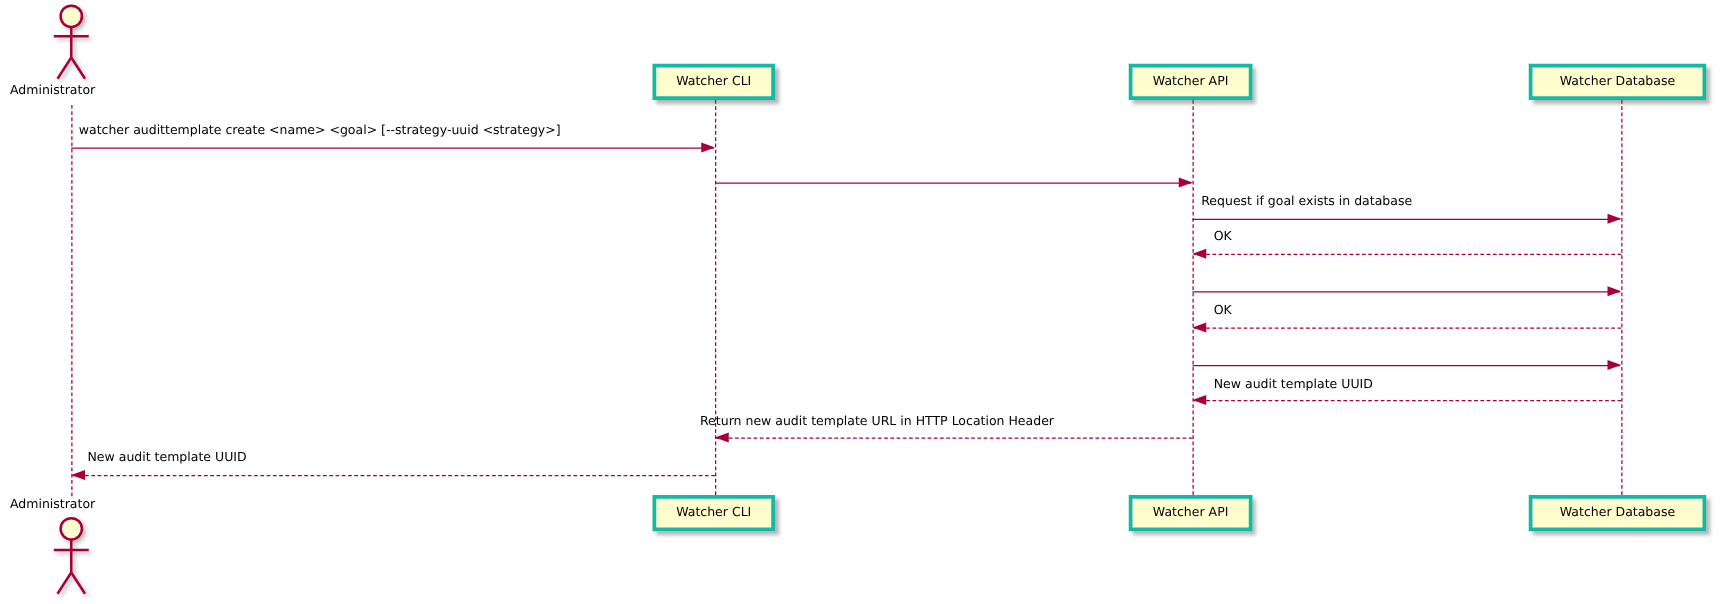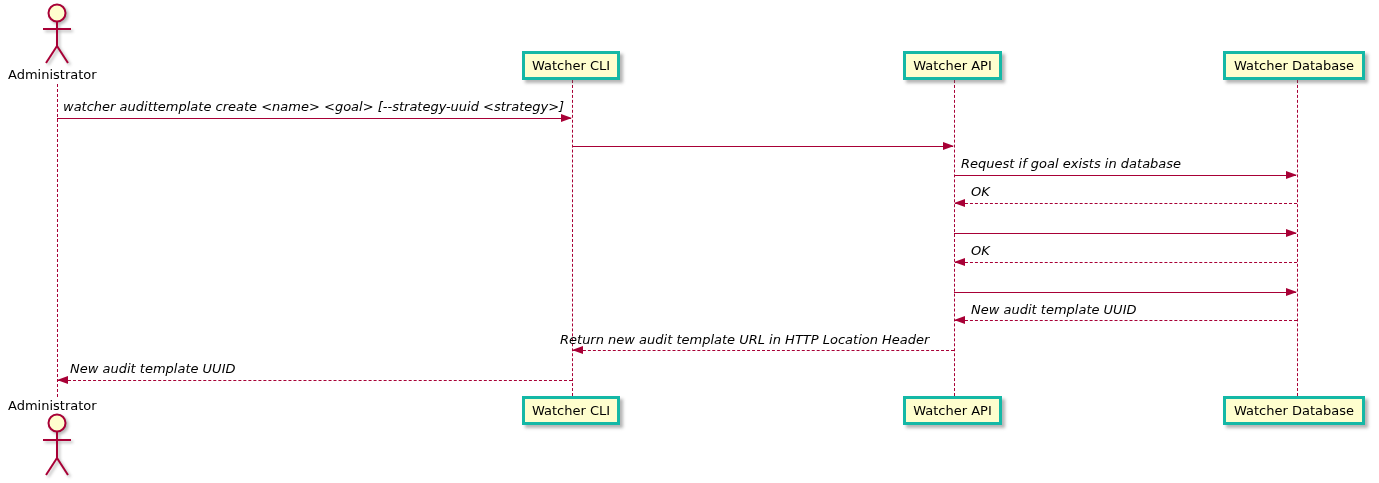--- a/index.html
+++ b/index.html
@@ -1,21 +1,21 @@
 <!DOCTYPE html>
 <html><head>
 <meta charset="utf-8">
 <style>
   html,body { margin:0; padding:0; background:#ffffff; }
   #canvas {
     position:relative;
     width:1379px; height:483px;
     background:#ffffff;
     font-family:"DejaVu Sans", sans-serif;
-    font-size:13px;
+    font-size:10px;
     color:#000000;
     overflow:hidden;
   }
   .lifeline {
     position:absolute;
     width:0;
     border-left:1px dashed #A80036;
   }
   .pbox {
     position:absolute;
@@ -32,21 +32,20 @@
   }
   .actor-label {
     position:absolute;
     white-space:nowrap;
     z-index:3;
   }
   .msg-label {
     position:absolute;
     white-space:nowrap;
     z-index:2;
-    font-style:italic;
   }
   .arrow {
     position:absolute;
     height:9px;
     z-index:2;
   }
   .arrow .line {
     position:absolute;
     top:4px; left:0; right:1px;
     border-top:1px solid #A80036;

